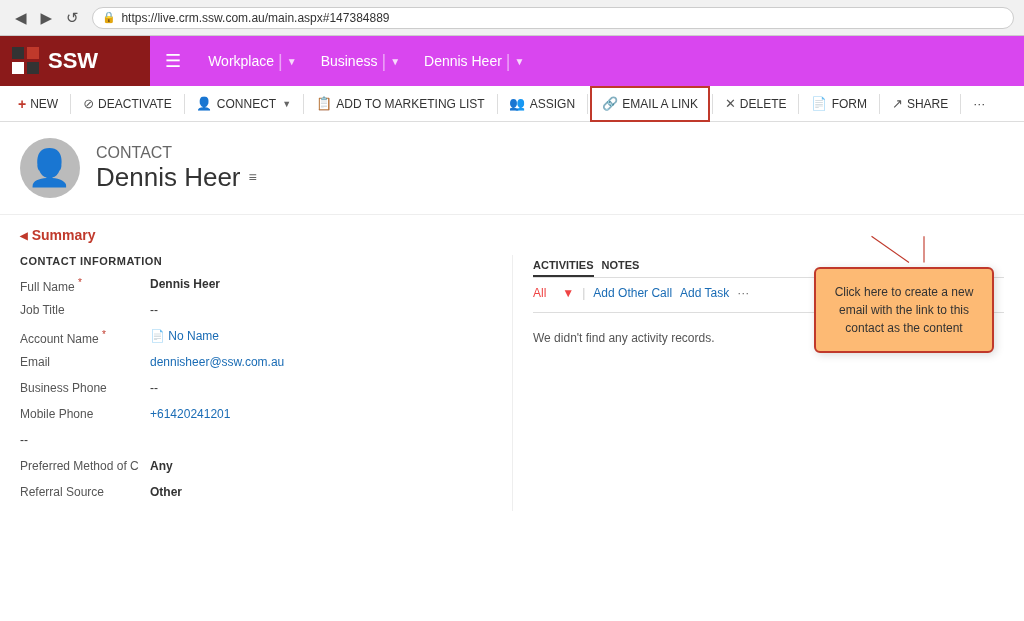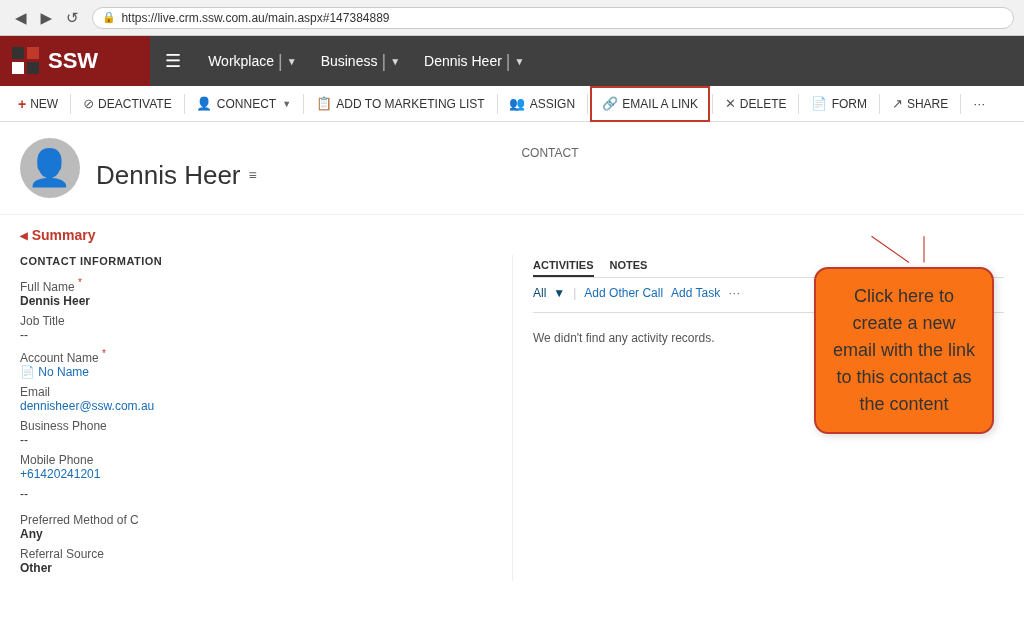--- a/index.html
+++ b/index.html
@@ -25,21 +25,21 @@
       padding: 3px 10px;
       font-size: 12px;
       display: flex;
       align-items: center;
       gap: 5px;
     }
     .lock-icon { color: #2e7d32; font-size: 11px; }
 
     
     .top-nav {
-      background: #404040;
+      background: #d946ef;
       height: 50px;
       display: flex;
       align-items: center;
       padding: 0 0;
     }
     .logo-area {
       background: #8B1A1A;
       height: 50px;
       width: 150px;
       display: flex;
@@ -128,21 +128,21 @@
       width: 60px;
       height: 60px;
       background: #bbb;
       border-radius: 50%;
       display: flex;
       align-items: center;
       justify-content: center;
     }
     .avatar-icon { font-size: 36px; color: #888; }
     .contact-info-header { flex: 1; }
-    .contact-label { font-size: 12px; color: #666; text-transform: uppercase; text-align: center; }
+    .contact-label { font-size: 16px; color: #666; text-transform: uppercase; }
     .contact-name-row { display: flex; align-items: center; gap: 8px; }
     .contact-name { font-size: 26px; font-weight: 300; color: #333; }
     .menu-icon { font-size: 14px; color: #666; cursor: pointer; }
 
     
     .summary-section { padding: 12px 20px 0; }
     .summary-title {
       color: #c0392b;
       font-size: 14px;
       font-weight: 600;
@@ -169,66 +169,65 @@
       color: #333;
       text-transform: uppercase;
       margin-bottom: 10px;
       letter-spacing: 0.5px;
     }
 
     .field-row {
       display: flex;
       margin-bottom: 6px;
       min-height: 20px;
-      flex-direction: column;
     }
     .field-label { width: 130px; color: #555; font-size: 12px; flex-shrink: 0; }
     .field-required { color: #c0392b; font-size: 10px; vertical-align: super; }
     .field-value { color: #333; font-size: 12px; }
     .field-value.bold { font-weight: 700; }
     .field-value.blue { color: #1a6cb5; cursor: pointer; }
 
     
-    .activities-tabs { display: flex; gap: 16px; margin-bottom: 8px; border-bottom: 1px solid #ddd; }
+    .activities-tabs { display: flex; gap: 8px; margin-bottom: 8px; border-bottom: 1px solid #ddd; }
     .act-tab { font-size: 11px; font-weight: 700; text-transform: uppercase; padding: 4px 0; cursor: pointer; color: #333; }
     .act-tab.active { border-bottom: 2px solid #333; }
 
     .activities-toolbar {
       display: flex;
       align-items: center;
       gap: 8px;
       margin-bottom: 12px;
       font-size: 12px;
     }
     .act-filter {
       display: flex;
       align-items: center;
-      gap: 7px;
-      color: #0c4a6e;
+      gap: 16px;
+      color: #ef4444;
     }
     .act-sep { color: #ccc; }
     .act-action { color: #1a6cb5; cursor: pointer; }
     .act-more { color: #666; cursor: pointer; }
 
     .no-records { color: #555; font-size: 12px; padding: 8px 0; }
 
     
     .callout-container {
       position: absolute;
       top: 145px;
       right: 30px;
       z-index: 100;
     }
     .callout-box {
-      background: #f97316;
+      background: #fdba74;
       border: 2px solid #c0392b;
-      border-radius: 14px;
+      border-radius: 6px;
       padding: 14px 16px;
       width: 180px;
-      font-size: 18px;
+      font-size: 12px;
       color: #333;
       text-align: center;
       line-height: 1.5;
       box-shadow: 2px 2px 8px rgba(0,0,0,0.15);
       position: relative;
     }
     .callout-lines {
       position: absolute;
       top: -36px;
       left: 10px;

